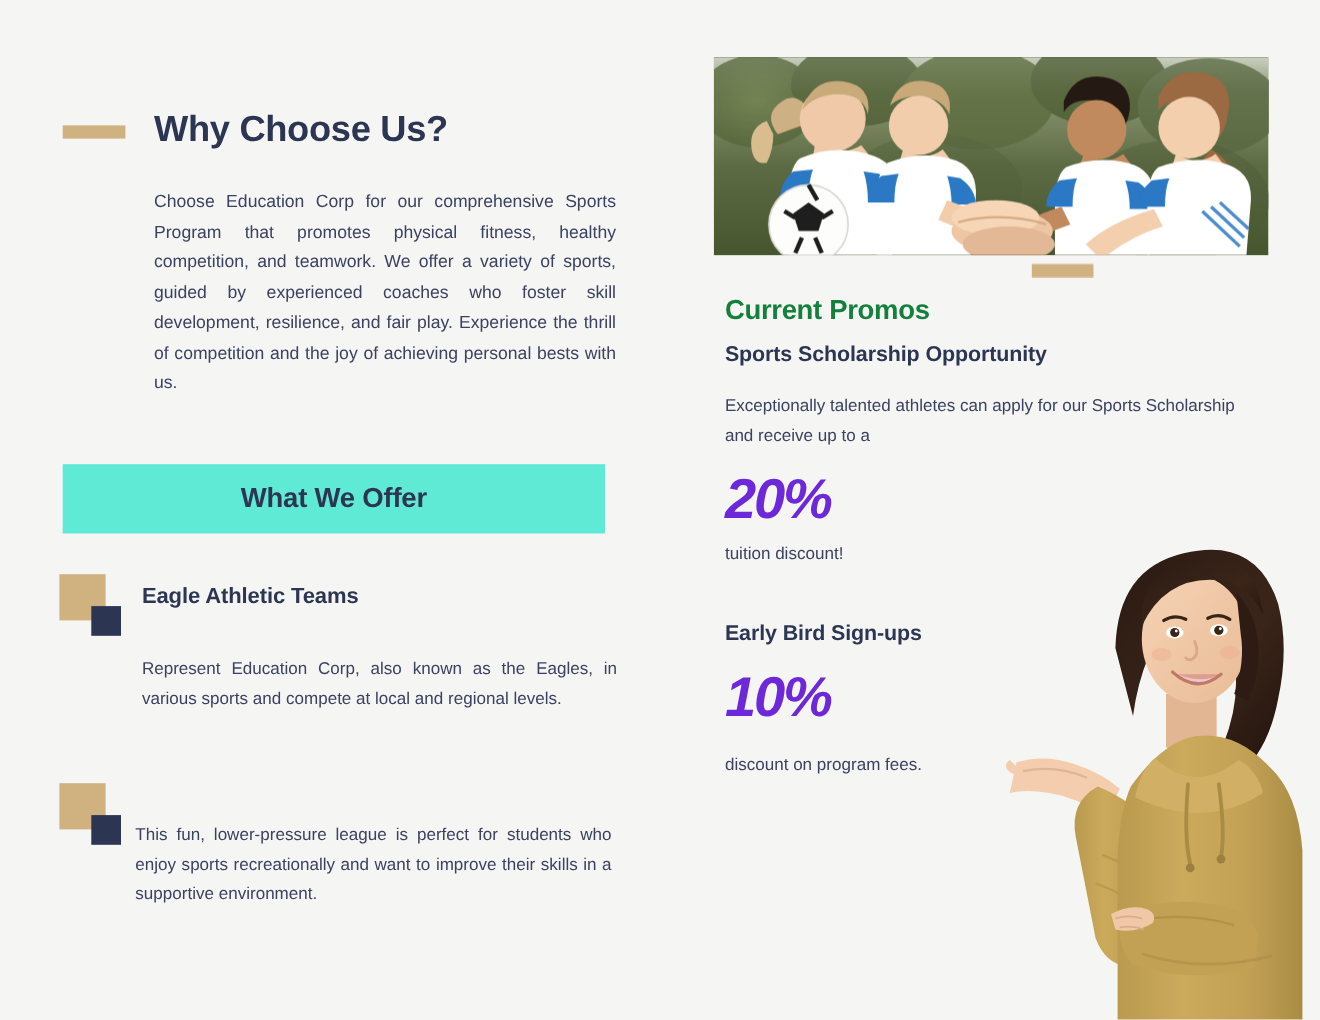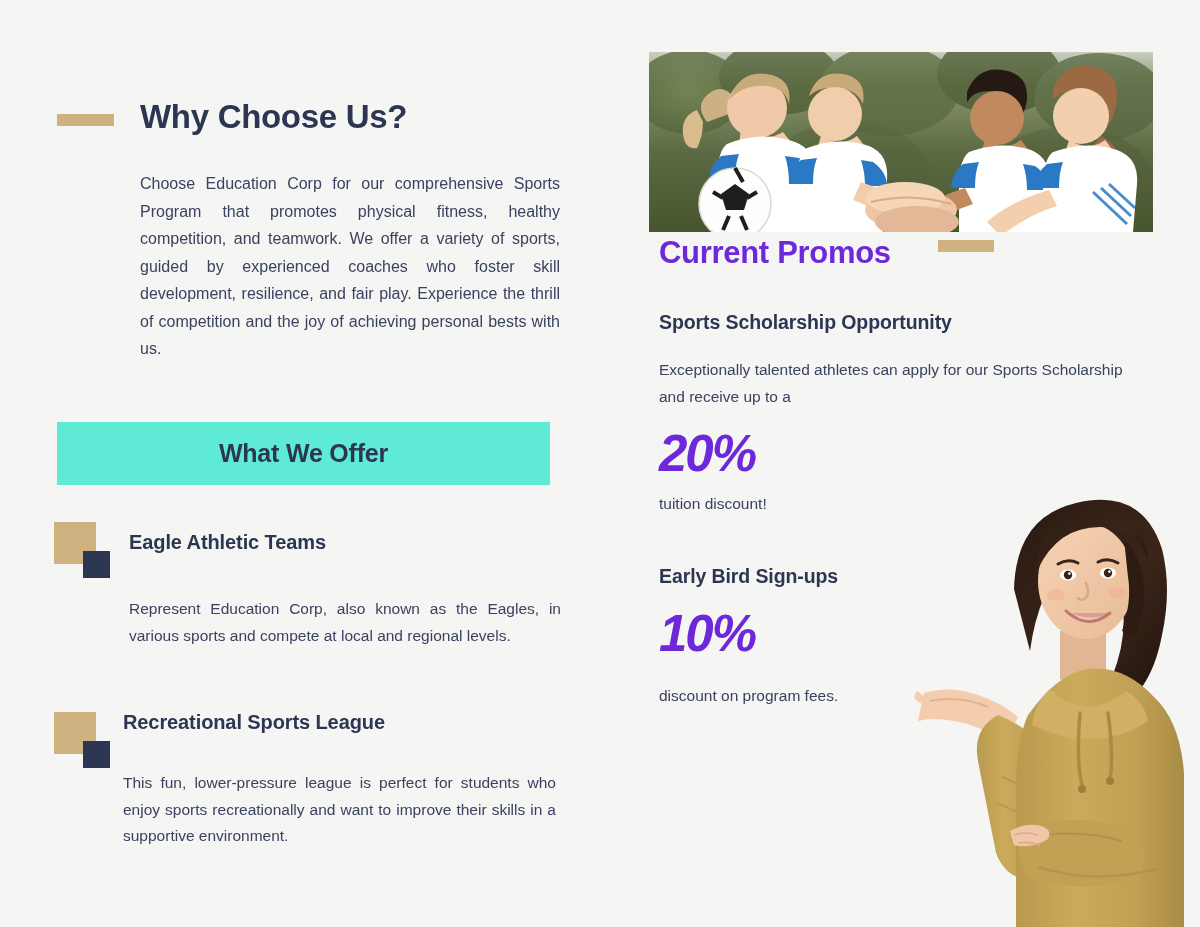--- a/index.html
+++ b/index.html
@@ -80,22 +80,22 @@
     position:absolute; left:49px; top:52px;
     width:504px; height:180px;
     overflow:hidden;
     background:#6d7a55;
   }
   .photo-team svg { display:block; width:100%; height:100%; }
 
   .bar-promos { position:absolute; left:338px; top:240px; width:56px; height:12px; background:#d0b281; }
 
   .h-promos {
-    position:absolute; left:59px; top:235px;
-    font-size:31px; font-weight:bold; color:#6d28d9;
+    position:absolute; left:59px; top:268px;
+    font-size:25px; font-weight:bold; color:#15803d;
     letter-spacing:-0.3px;
   }
 
   .promo { position:absolute; left:59px; width:470px; }
   .promo .pr-title {
     font-size:19.5px; font-weight:bold; color:#2c3653;
     letter-spacing:-0.1px;
   }
   .promo .pr-body {
     font-size:15.5px; line-height:27px; color:#3a4260;
@@ -148,21 +148,20 @@
     <div class="offer-item item1">
       <div class="oi-title">Eagle Athletic Teams</div>
       <div class="oi-body">Represent Education Corp, also known as the Eagles, in various sports and compete at local and regional levels.</div>
     </div>
 
     <div class="motif motif2">
       <div class="sq-tan"></div>
       <div class="sq-navy"></div>
     </div>
     <div class="offer-item item2">
-      <div class="oi-title">Recreational Sports League</div>
       <div class="oi-body">This fun, lower-pressure league is perfect for students who enjoy sports recreationally and want to improve their skills in a supportive environment.</div>
     </div>
   </div>
 
   <div class="right-col">
 
     <div class="photo-team">
       <svg viewBox="0 0 504 180" preserveAspectRatio="xMidYMid slice" aria-hidden="true">
         <defs>
           <linearGradient id="bgTrees" x1="0" y1="0" x2="0" y2="1">

